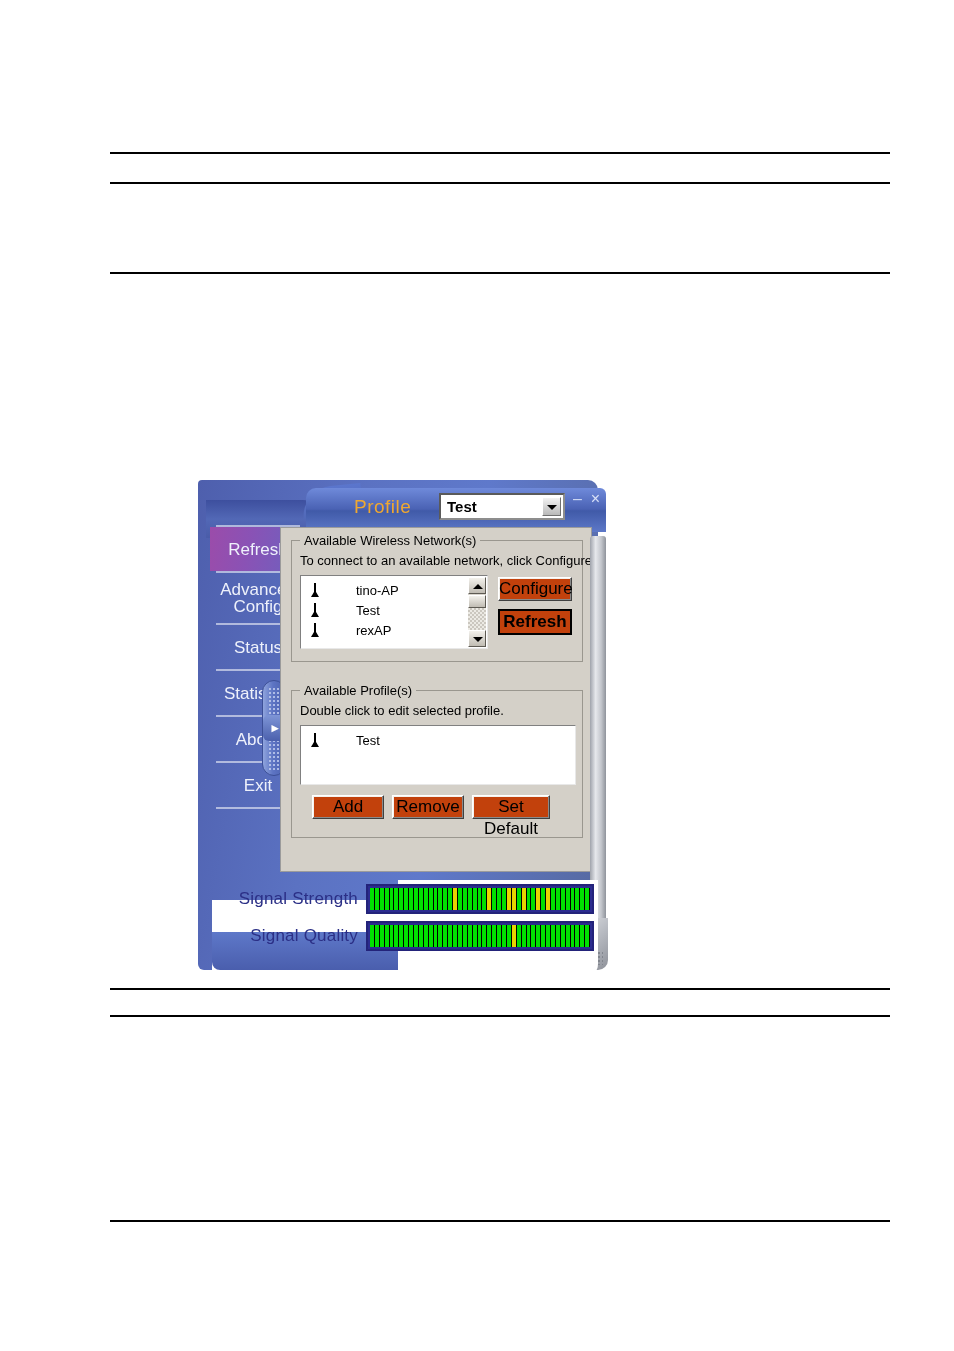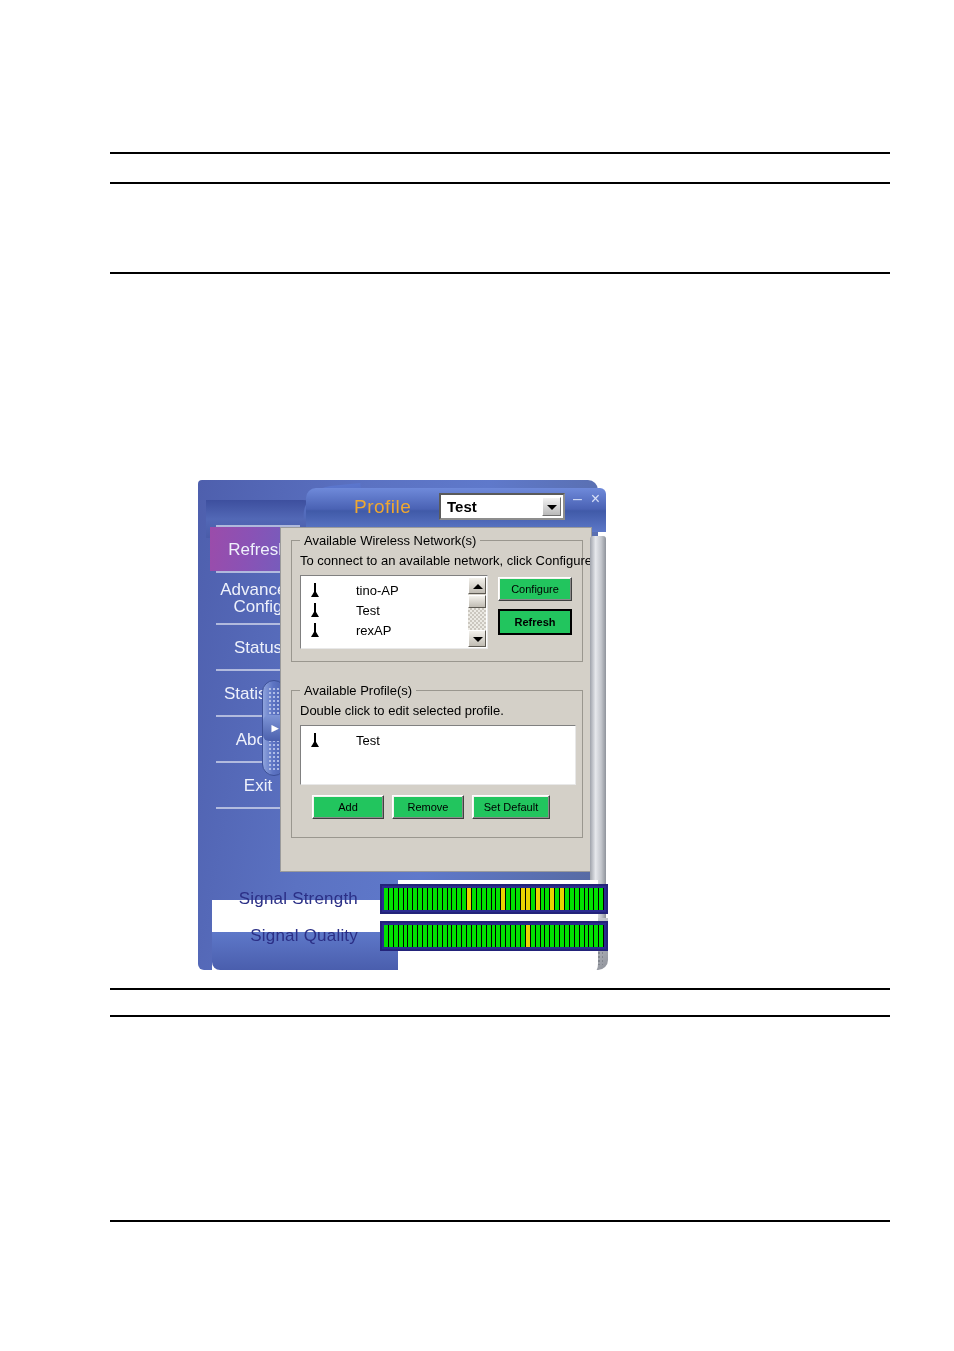--- a/index.html
+++ b/index.html
@@ -150,37 +150,37 @@
     box-sizing:border-box;
   }
   .sbar .track{
     position:absolute;left:0;top:31px;right:0;bottom:17px;
     background-image:linear-gradient(45deg,#cbc7bf 25%,transparent 25%,transparent 75%,#cbc7bf 75%),
                      linear-gradient(45deg,#cbc7bf 25%,#eceae4 25%,#eceae4 75%,#cbc7bf 75%);
     background-size:4px 4px;background-position:0 0,2px 2px;
   }
 
   .btn{
-    position:absolute;background:#22c55e;
+    position:absolute;background:#c2410c;
     border:1px solid #fff;border-right-color:#404040;border-bottom-color:#404040;
     box-shadow:inset -1px -1px 0 #8a8a8a, inset 1px 1px 0 #f4f2ee;
-    font-size:11px;color:#000;text-align:center;box-sizing:border-box;
+    font-size:17px;color:#000;text-align:center;box-sizing:border-box;
     font-family:"Liberation Sans",sans-serif;
   }
   .btn.default{border:2px solid #000;box-shadow:none;}
 
   
   .sig-white{
     position:absolute;left:200px;top:400px;width:200px;height:98px;
     background:#ffffff;border-radius:0 0 14px 0;
   }
   .sig-row{position:absolute;display:flex;align-items:center;}
   .sig-label{
     font-size:17px;color:#2b2f86;text-align:right;width:150px;
-    padding-right:22px;letter-spacing:.2px;
+    padding-right:8px;letter-spacing:.2px;
   }
   .meter{
     width:228px;height:30px;background:#2b2b8f;
     border:2px solid #23237a;box-sizing:border-box;padding:2px;
   }
   .meter-inner{
     position:relative;width:100%;height:100%;background:#000;overflow:hidden;
     display:flex;gap:0;
   }
   .meter-inner .seg{flex:1 1 auto;display:block;}

